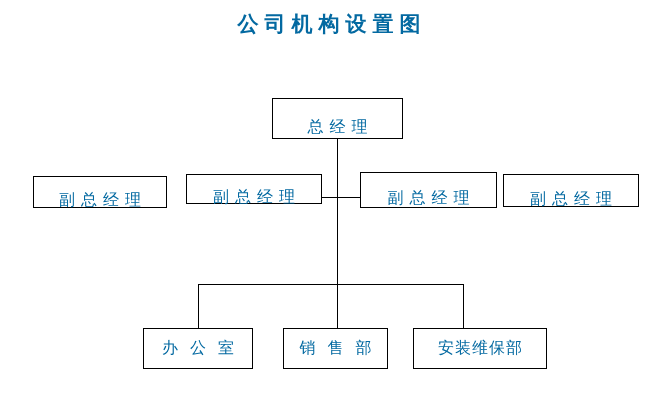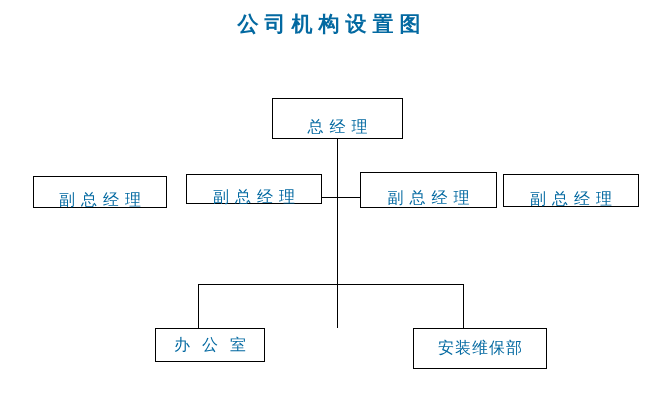--- a/index.html
+++ b/index.html
@@ -52,21 +52,21 @@
   .h-lower     { left: 197.5px; top: 283.5px; width: 266px;  height: 1.5px; }
   .v-drop-left { left: 197.5px; top: 284px;   width: 1.5px;  height: 44.5px; }
   .v-drop-right{ left: 462.5px; top: 284px;   width: 1.5px;  height: 44.5px; }
 
   
   .box-root    { left: 272px; top: 98px;  width: 131px; height: 41px; }
   .box-d1      { left: 33px;  top: 176px; width: 134px; height: 32px; }
   .box-d2      { left: 186px; top: 174px; width: 136px; height: 30px; }
   .box-d3      { left: 360px; top: 172px; width: 137px; height: 36px; }
   .box-d4      { left: 503px; top: 174px; width: 136px; height: 33px; }
-  .box-office  { left: 155px; top: 328px; width: 110px; height: 34px; }
+  .box-office  { left: 143px; top: 328px; width: 110px; height: 41px; }
   .box-sales   { left: 283px; top: 328px; width: 105px; height: 41px; }
   .box-install { left: 413px; top: 328px; width: 134px; height: 41px; }
 </style>
 </head>
 <body>
 
 <div class="canvas">
 
   <div class="title">公司机构设置图</div>
 
@@ -89,17 +89,20 @@
   <div class="obox box-d3">
     <span class="ls-wide">副总经理</span>
   </div>
   <div class="obox box-d4">
     <span class="ls-wide">副总经理</span>
   </div>
 
   <div class="obox box-office">
     <span class="ls-mid">办 公 室</span>
   </div>
+  <div class="obox box-sales">
+    <span class="ls-mid">销 售 部</span>
+  </div>
   <div class="obox box-install">
     <span class="ls-tight">安装维保部</span>
   </div>
 
 </div>
 
 </body></html>

